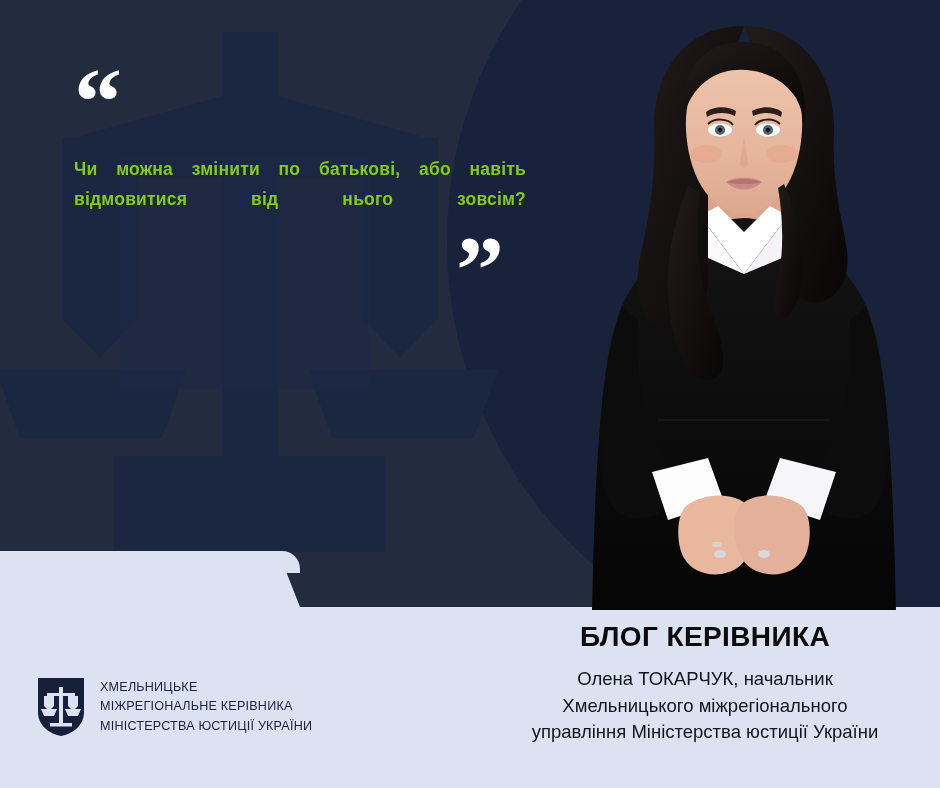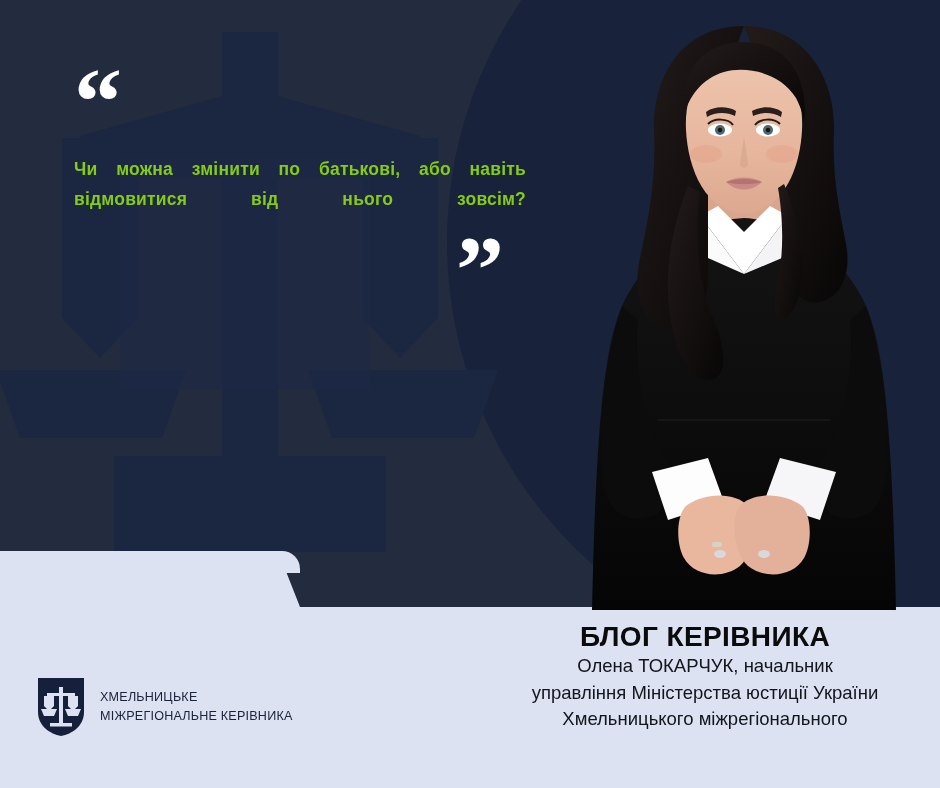--- a/index.html
+++ b/index.html
@@ -165,20 +165,21 @@
     text-align: center;
   }
   .blog-title {
     font-size: 28px;
     font-weight: 700;
     color: #0b0b0c;
     letter-spacing: 0.4px;
     line-height: 1.1;
   }
   .blog-subtitle {
+    margin-top: 13px;
     font-size: 18.5px;
     font-weight: 400;
     color: #12151c;
     line-height: 1.45;
   }
   .blog-subtitle span { display: block; }
 </style>
 </head>
 <body>
 
@@ -340,25 +341,26 @@
           <path d="M8 20 L18 20 L18 30 L13 35 L8 30 Z"></path>
           <path d="M32 20 L42 20 L42 30 L37 35 L32 30 Z"></path>
           <path d="M5 33 L21 33 L18 40 L8 40 Z"></path>
           <path d="M29 33 L45 33 L42 40 L32 40 Z"></path>
         </g>
       </svg>
     </div>
     <div class="logo-text">
       <span>ХМЕЛЬНИЦЬКЕ</span>
       <span>МІЖРЕГІОНАЛЬНЕ КЕРІВНИКА</span>
+      <span>МІНІСТЕРСТВА ЮСТИЦІЇ УКРАЇНИ</span>
     </div>
   </div>
 
   <div class="blog-block">
     <div class="blog-title">БЛОГ КЕРІВНИКА</div>
     <div class="blog-subtitle">
       <span>Олена ТОКАРЧУК, начальник</span>
+      <span>Хмельницького міжрегіонального</span>
       <span>управління Міністерства юстиції України</span>
-      <span>Хмельницького міжрегіонального</span>
     </div>
   </div>
 
 </div>
 
 </body></html>

